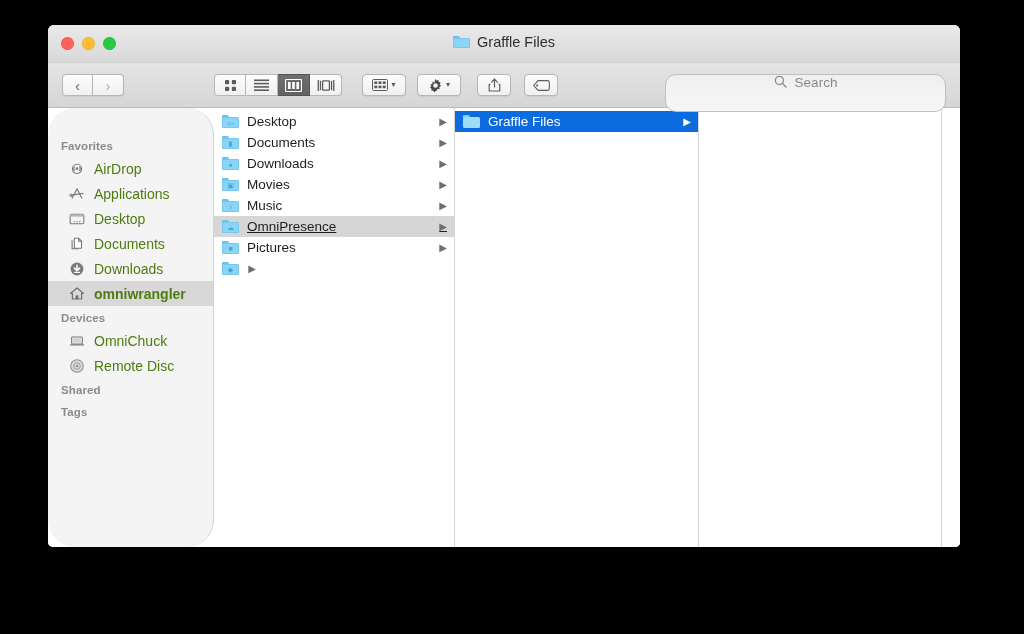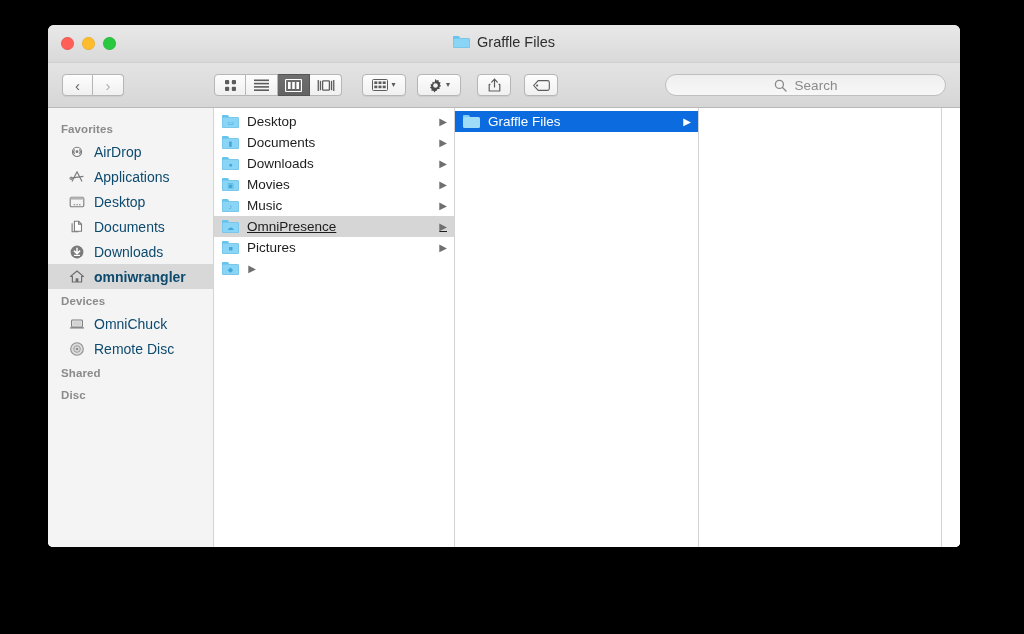--- a/index.html
+++ b/index.html
@@ -161,26 +161,25 @@
   }
   .arrangebtn { margin-left: 20px; }
   .gearbtn    { margin-left: 11px; }
   .sharebtn   { margin-left: 16px; width: 34px; }
   .tagbtn     { margin-left: 13px; width: 34px; }
   .caret { font-size: 8px; color: #5a5a5a; line-height: 1; }
 
   .search-field {
     position: absolute;
     right: 14px; top: 11px;
-    width: 281px; height: 22px;
+    width: 281px; height: 38px;
     background: linear-gradient(to bottom, #efefef 0%, #f7f7f7 100%);
     border: 1px solid #bfbfbf;
     border-radius: 11px;
     display: flex;
-    align-items: center;
     justify-content: center;
     gap: 8px;
   }
   .search-placeholder {
     font-size: 13.5px;
     color: #8a8a8a;
   }
 
   
   .window-body {
@@ -189,38 +188,39 @@
     min-height: 0;
     background: #fff;
   }
 
   
   .sidebar {
     width: 166px;
     flex: 0 0 166px;
     background: #f4f4f4;
     border-right: 1px solid #d3d3d3;
-    padding-top: 9px;
+    padding-top: 26px;
     overflow: hidden;
+    border-radius: 27px;
   }
   .sb-header {
     font-size: 11.5px;
     font-weight: bold;
     color: #8b8b8b;
     padding: 6px 0 4px 13px;
     letter-spacing: 0.1px;
   }
   .sb-item {
     height: 25px;
     display: flex;
     align-items: center;
     gap: 9px;
     padding-left: 20px;
     font-size: 14px;
-    color: #0c4a6e;
+    color: #4d7c0f;
     cursor: default;
   }
   .sb-item.selected {
     background: #d8d8d8;
     font-weight: bold;
     align-items: center;
   }
   .sb-icon {
     width: 17px; height: 17px;
     flex: 0 0 17px;
@@ -478,21 +478,21 @@
               <circle cx="8" cy="8" r="6.3" fill="#dcdcdc" stroke="#8f8f8f" stroke-width="1.1"></circle>
               <circle cx="8" cy="8" r="3.3" fill="none" stroke="#9b9b9b" stroke-width="1"></circle>
               <circle cx="8" cy="8" r="1.3" fill="#8f8f8f"></circle>
             </svg>
           </span>
           <span>Remote Disc</span>
         </div>
 
         <div class="sb-header">Shared</div>
 
-        <div class="sb-header">Disc</div>
+        <div class="sb-header">Tags</div>
       </div>
 
       <div class="columns">
 
         <div class="col col-1">
           <div class="row">
             <span class="folder">
                 <span class="tab"></span>
                 <span class="body"></span>
                 <span class="glyph">▭</span>

